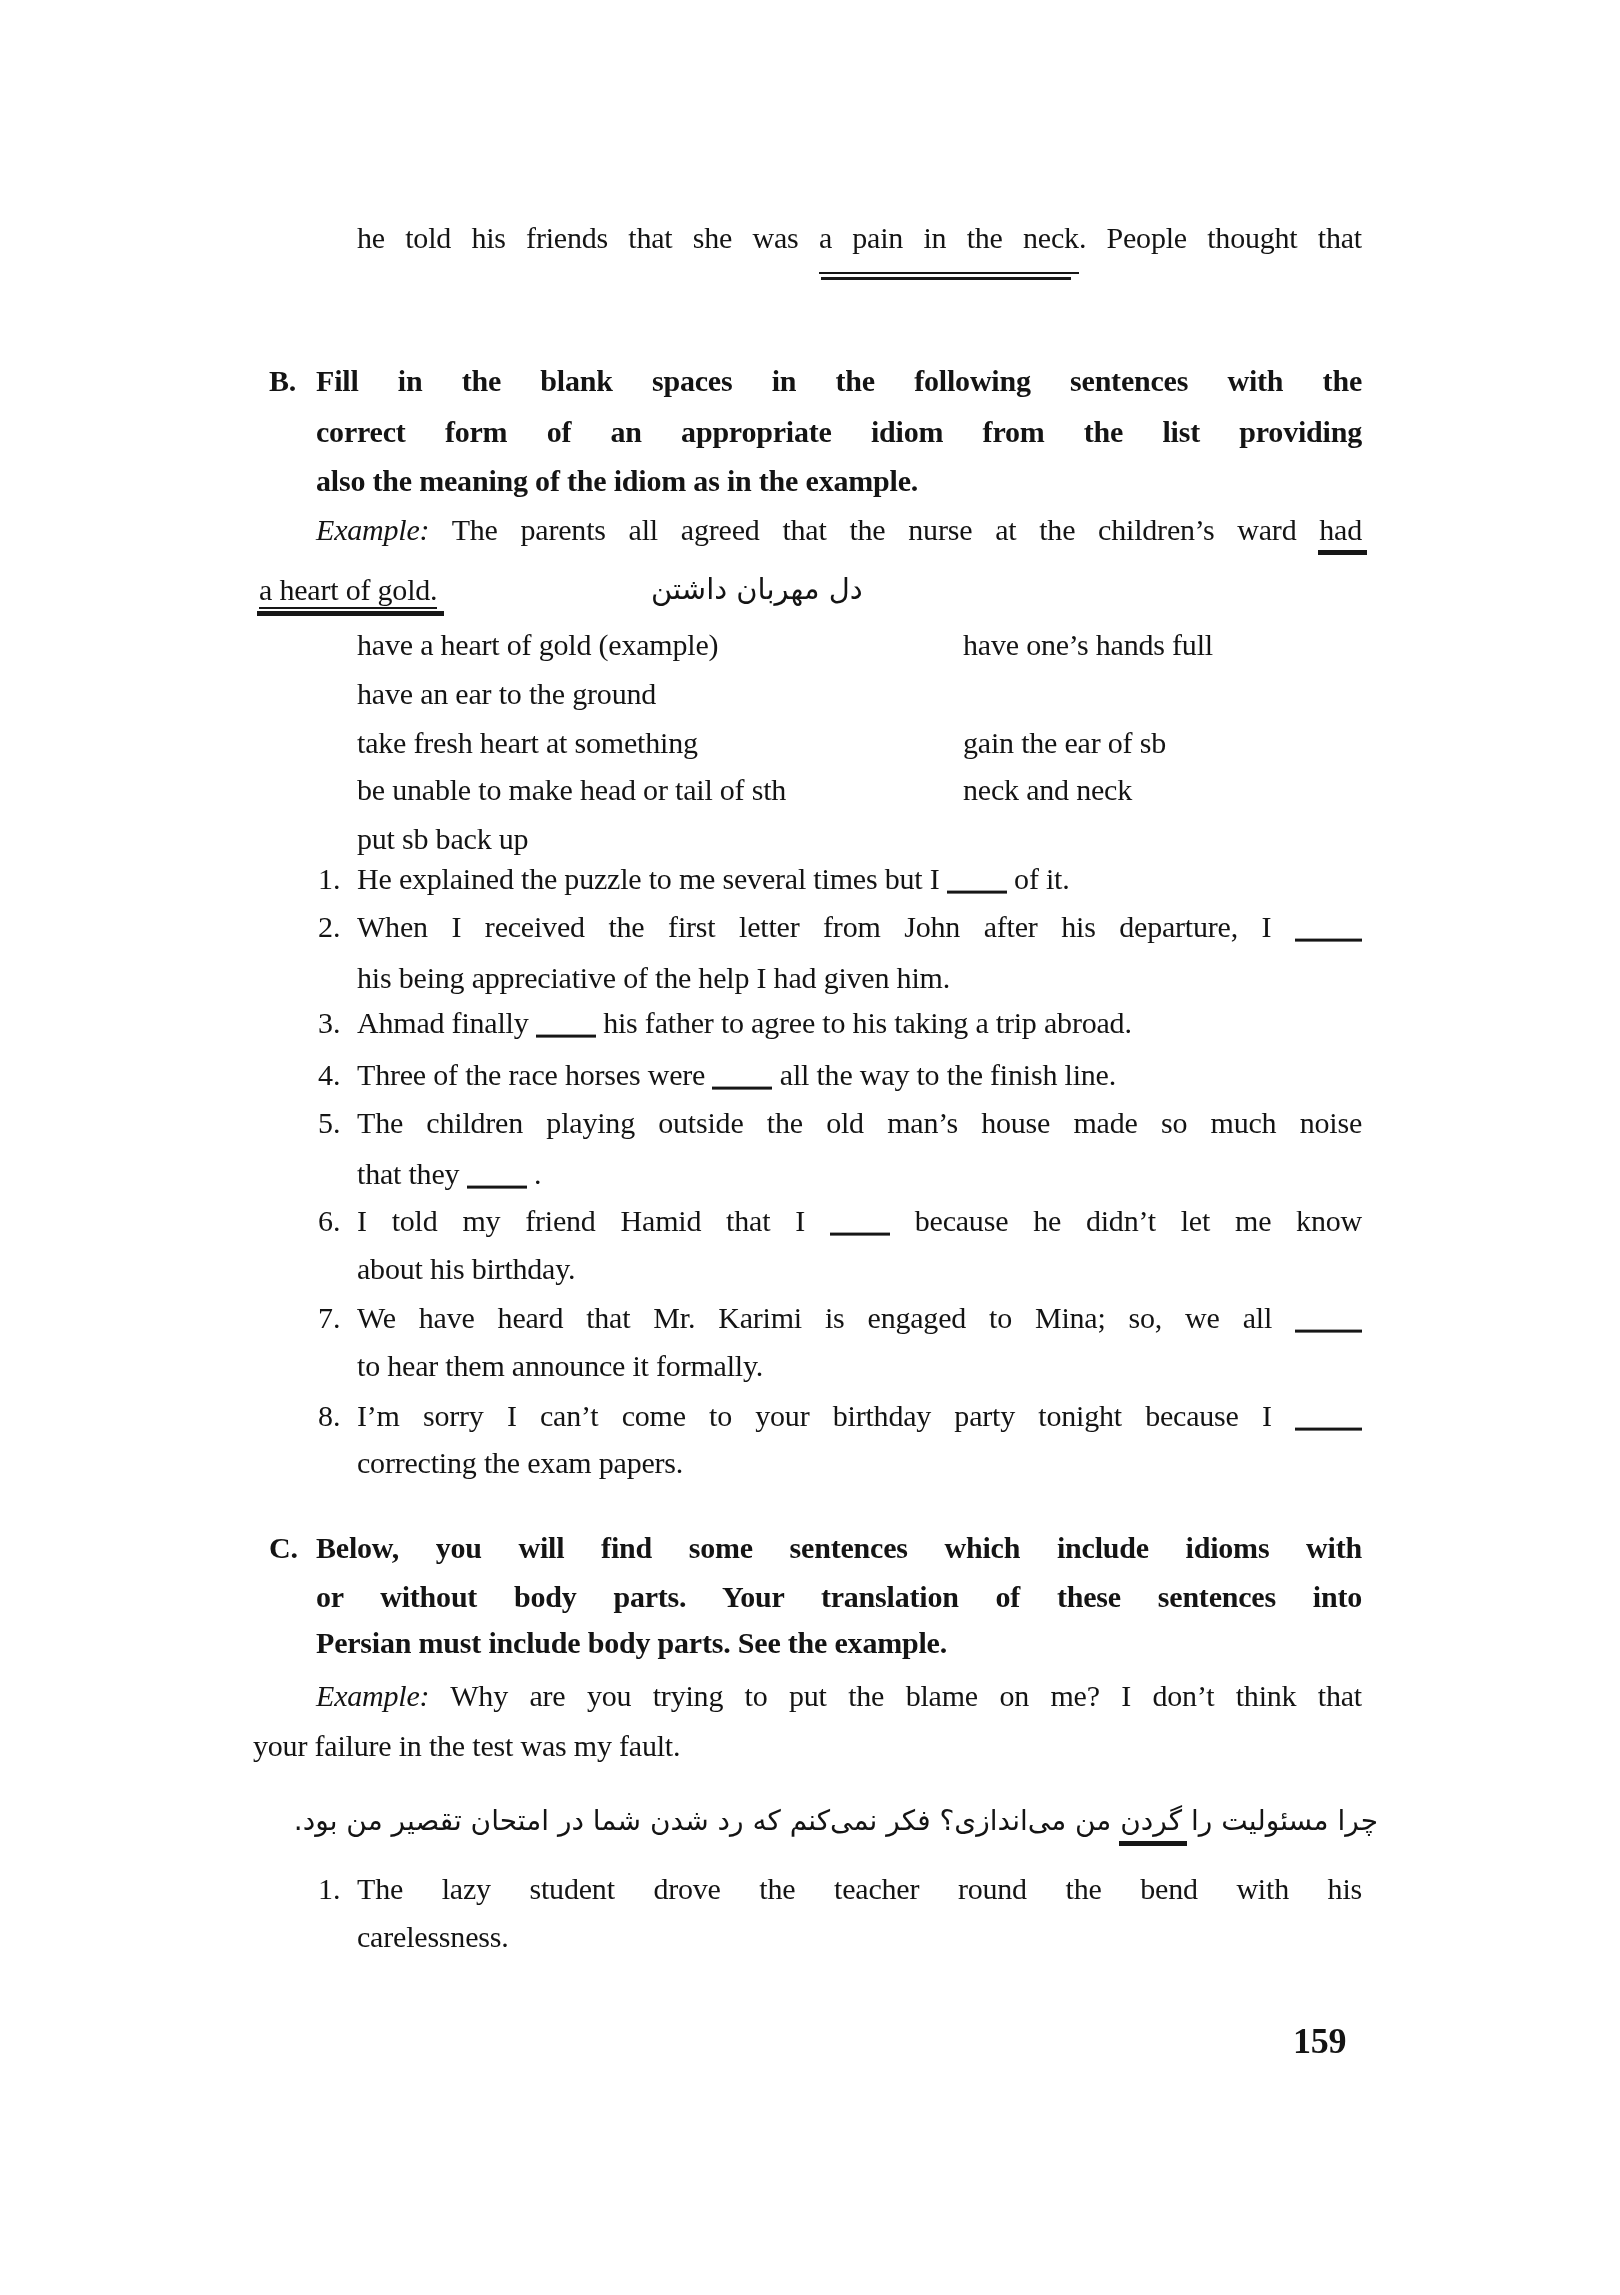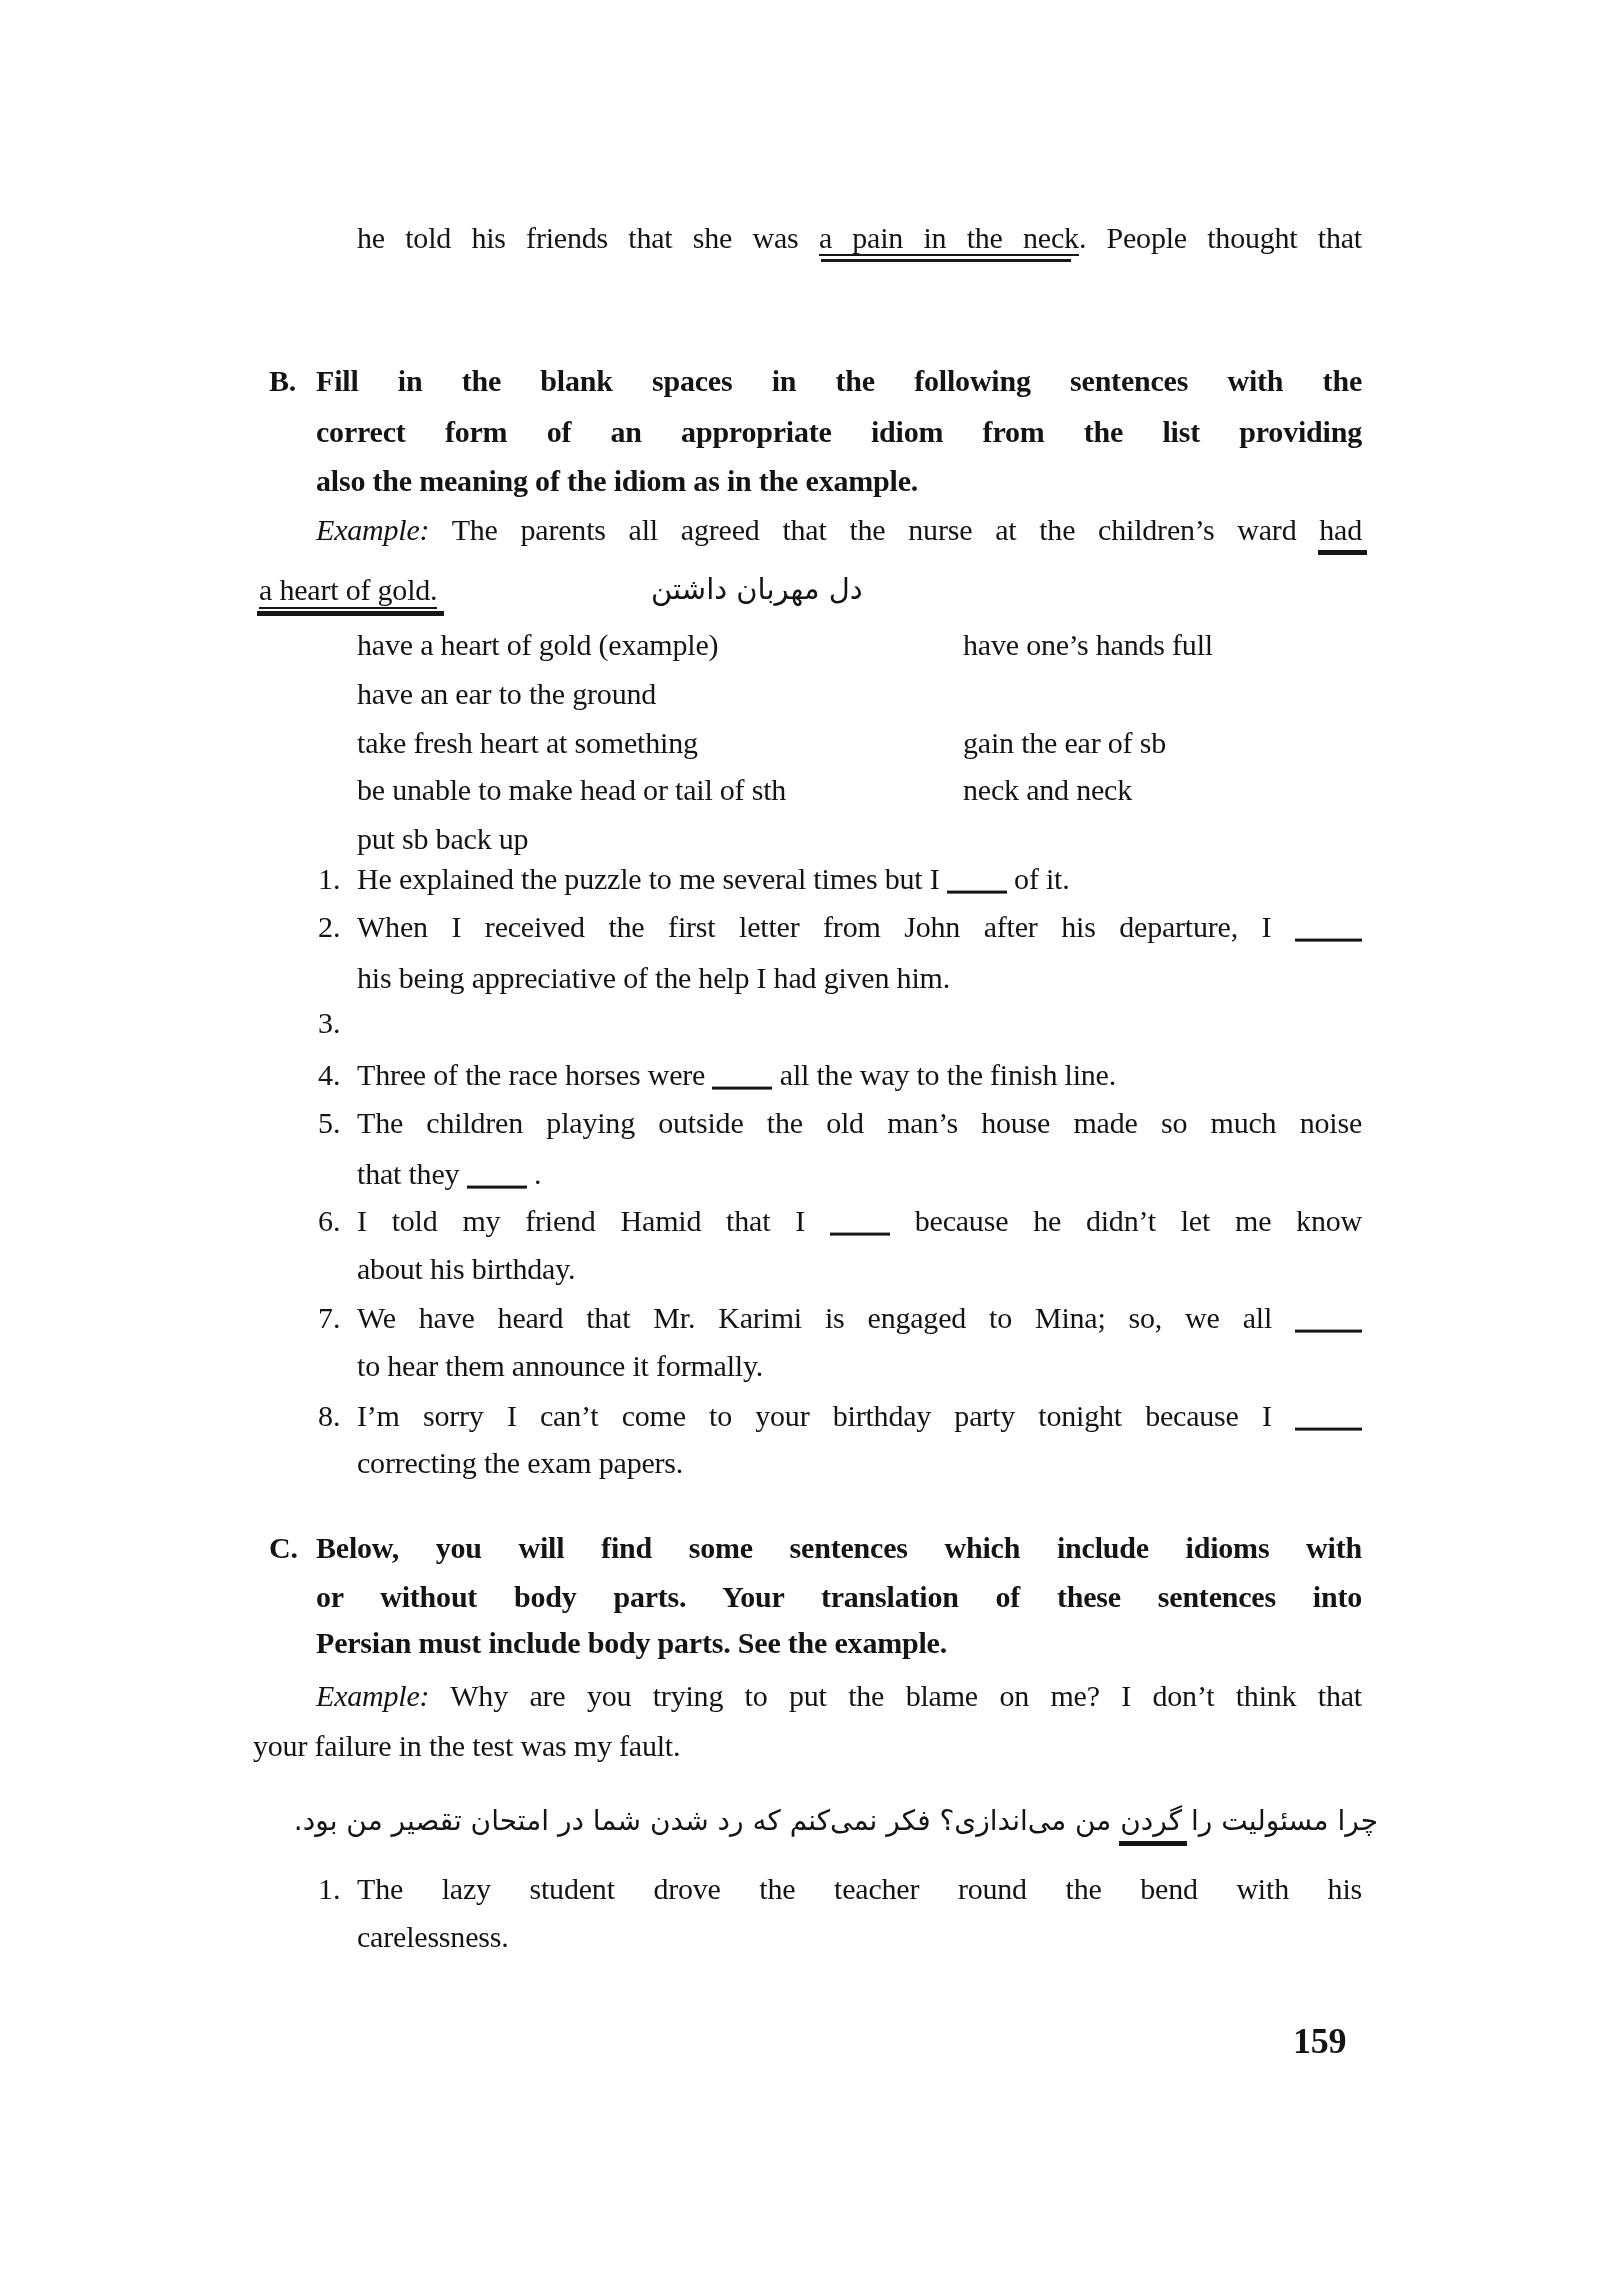--- a/index.html
+++ b/index.html
@@ -27,21 +27,21 @@
   .num{
     position:absolute;
     left:318px;width:38px;
     font-size:30px;line-height:48px;
   }
   .fa{
     font-family:"DejaVu Sans",sans-serif;
     font-size:28px;
   }
   
-  .du{position:relative;border-bottom:2.3px solid #161616;padding-bottom:0;}
+  .du{position:relative;border-bottom:2.3px solid #161616;padding-bottom:18px;}
   .du::after{
     content:"";position:absolute;height:3.8px;background:#1a1a1a;
     left:1%;right:3%;bottom:-8.4px;
   }
   .du.r30::after{left:0;right:32%;}
   
   .du2{position:relative;border-bottom:2.3px solid #161616;padding-bottom:0.8px;}
   .du2::after{
     content:"";position:absolute;height:5.4px;background:#161616;
     left:-2.3px;right:-6.1px;bottom:-9.2px;
@@ -87,20 +87,21 @@
   <div class="ln" style="top:766px;left:963px">neck and neck</div>
 
   <div class="num" style="top:855px">1.</div>
   <div class="ln" style="top:855px;left:357px;width:1005px"><span>He explained the puzzle to me several times but I </span><span class="blank w78"></span><span> of it.</span></div>
 
   <div class="num" style="top:903px">2.</div>
   <div class="ln j" style="top:903px;left:357px;width:1005px"><span>When I received the first letter from John after his departure, I </span><span class="blank w88"></span></div>
   <div class="ln" style="top:954px;left:357px;width:1005px"><span>his being appreciative of the help I had given him.</span></div>
 
   <div class="num" style="top:999px">3.</div>
+  <div class="ln" style="top:999px;left:357px;width:1005px"><span>Ahmad finally </span><span class="blank w78"></span><span> his father to agree to his taking a trip abroad.</span></div>
 
   <div class="num" style="top:1051px">4.</div>
   <div class="ln" style="top:1051px;left:357px;width:1005px"><span>Three of the race horses were </span><span class="blank w78"></span><span> all the way to the finish line.</span></div>
 
   <div class="num" style="top:1099px">5.</div>
   <div class="ln j" style="top:1099px;left:357px;width:1005px"><span>The children playing outside the old man’s house made so much noise</span></div>
   <div class="ln" style="top:1150px;left:357px;width:1005px"><span>that they </span><span class="blank w78"></span><span> .</span></div>
 
   <div class="num" style="top:1197px">6.</div>
   <div class="ln j" style="top:1197px;left:357px;width:1005px"><span>I told my friend Hamid that I </span><span class="blank w78"></span><span> because he didn’t let me know</span></div>

